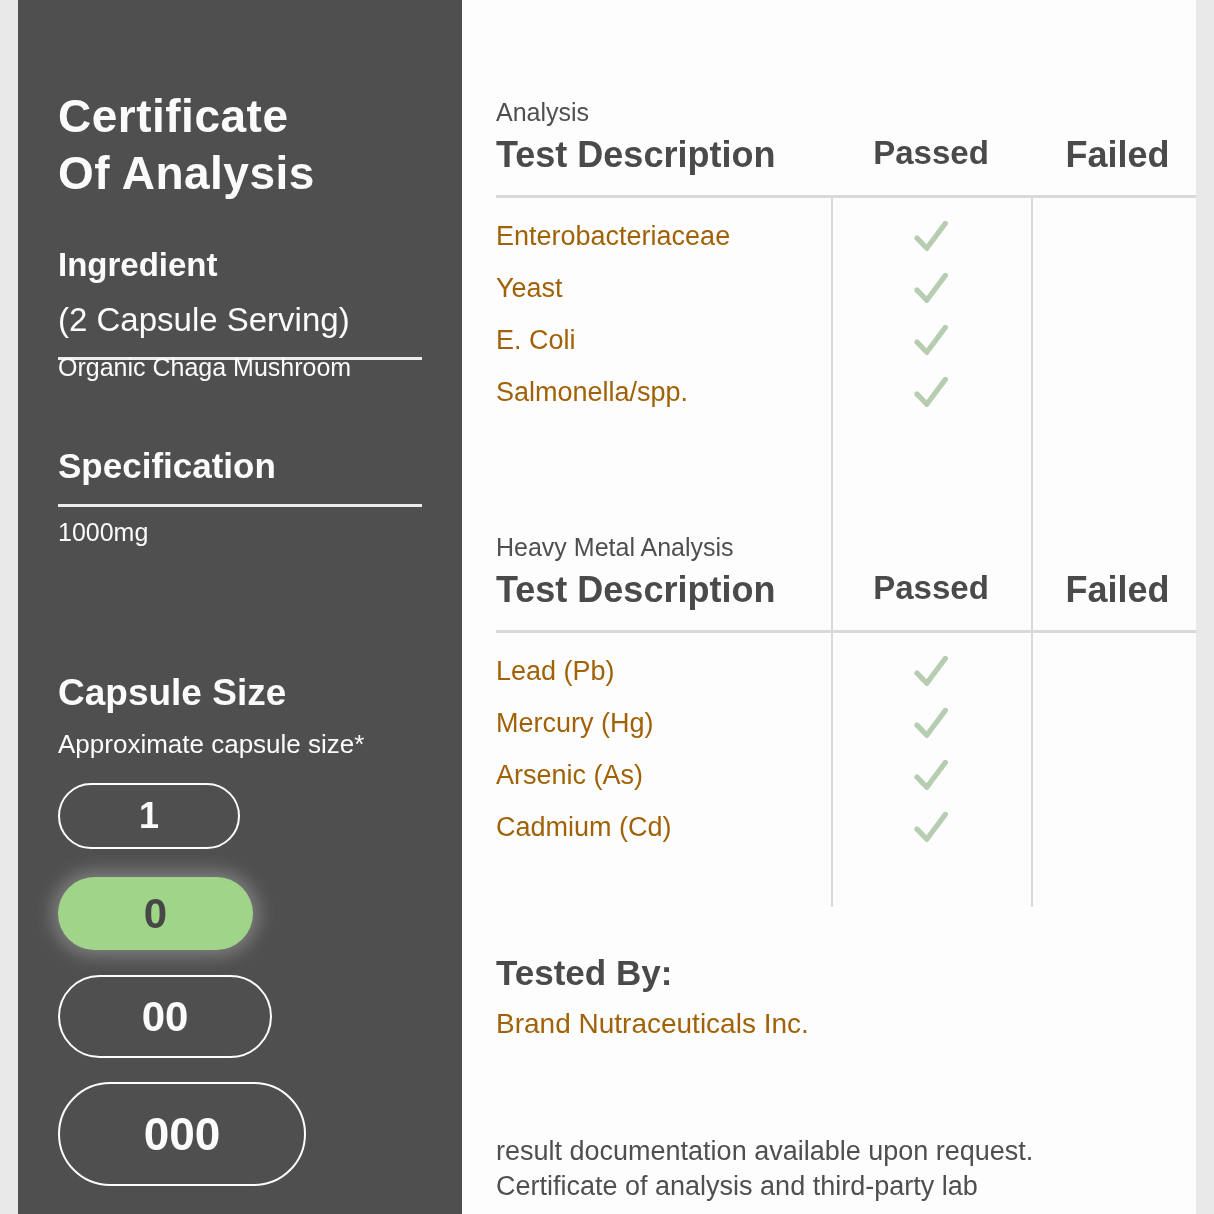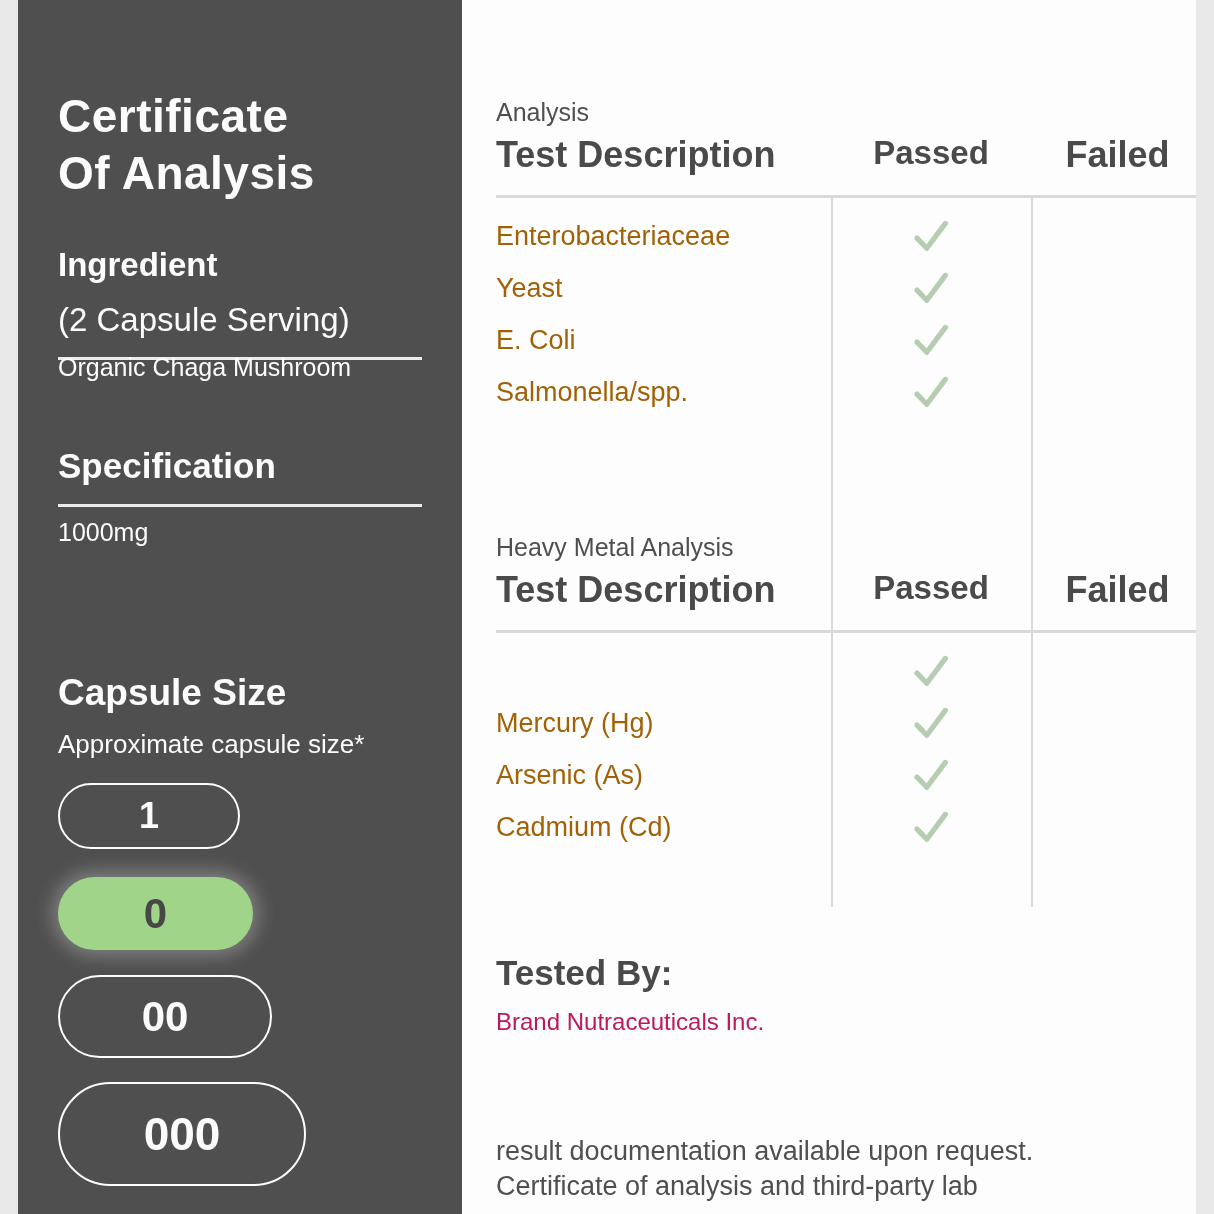--- a/index.html
+++ b/index.html
@@ -78,21 +78,21 @@
   .cell-passed {
     position:absolute; left:335px; width:200px; top:0; height:52px;
     display:flex; align-items:center; justify-content:center;
   }
   .cell-failed {
     position:absolute; left:535px; width:173px; top:0; height:52px;
     display:flex; align-items:center; justify-content:center;
   }
   .check-icon { width:42px; height:42px; display:block; }
   .tested-heading { position:absolute; left:478px; top:953px; font-size:35px; font-weight:700; color:#4a4a4a; }
-  .tested-value   { position:absolute; left:478px; top:1008px; font-size:24px; color:#be185d; }
+  .tested-value   { position:absolute; left:478px; top:1008px; font-size:28px; color:#a16207; }
   .footer-note {
     position:absolute; left:478px; top:1134px; width:540px;
     font-size:27px; line-height:35px; color:#4f4f4f;
   }
 </style>
 </head>
 <body>
 
 <div class="page">
 
@@ -172,20 +172,21 @@
   <div class="section-label label-heavy">Heavy Metal Analysis</div>
 
   <div class="thead thead-2">
     <div class="th-test">Test Description</div>
     <div class="th-passed">Passed</div>
     <div class="th-failed">Failed</div>
   </div>
   <div class="hrule hrule-2"></div>
 
   <div class="t-row" style="top:645px">
+    <div class="cell-name">Lead (Pb)</div>
     <div class="cell-passed">
       <svg class="check-icon" viewBox="0 0 24 24">
           <path d="M4 13.2 L9.6 19 L20.2 4.8" stroke="#b6cdb1" stroke-width="3" fill="none" stroke-linecap="round" stroke-linejoin="round"></path>
         </svg>
     </div>
     <div class="cell-failed"></div>
   </div>
   <div class="t-row" style="top:697px">
     <div class="cell-name">Mercury (Hg)</div>
     <div class="cell-passed">

